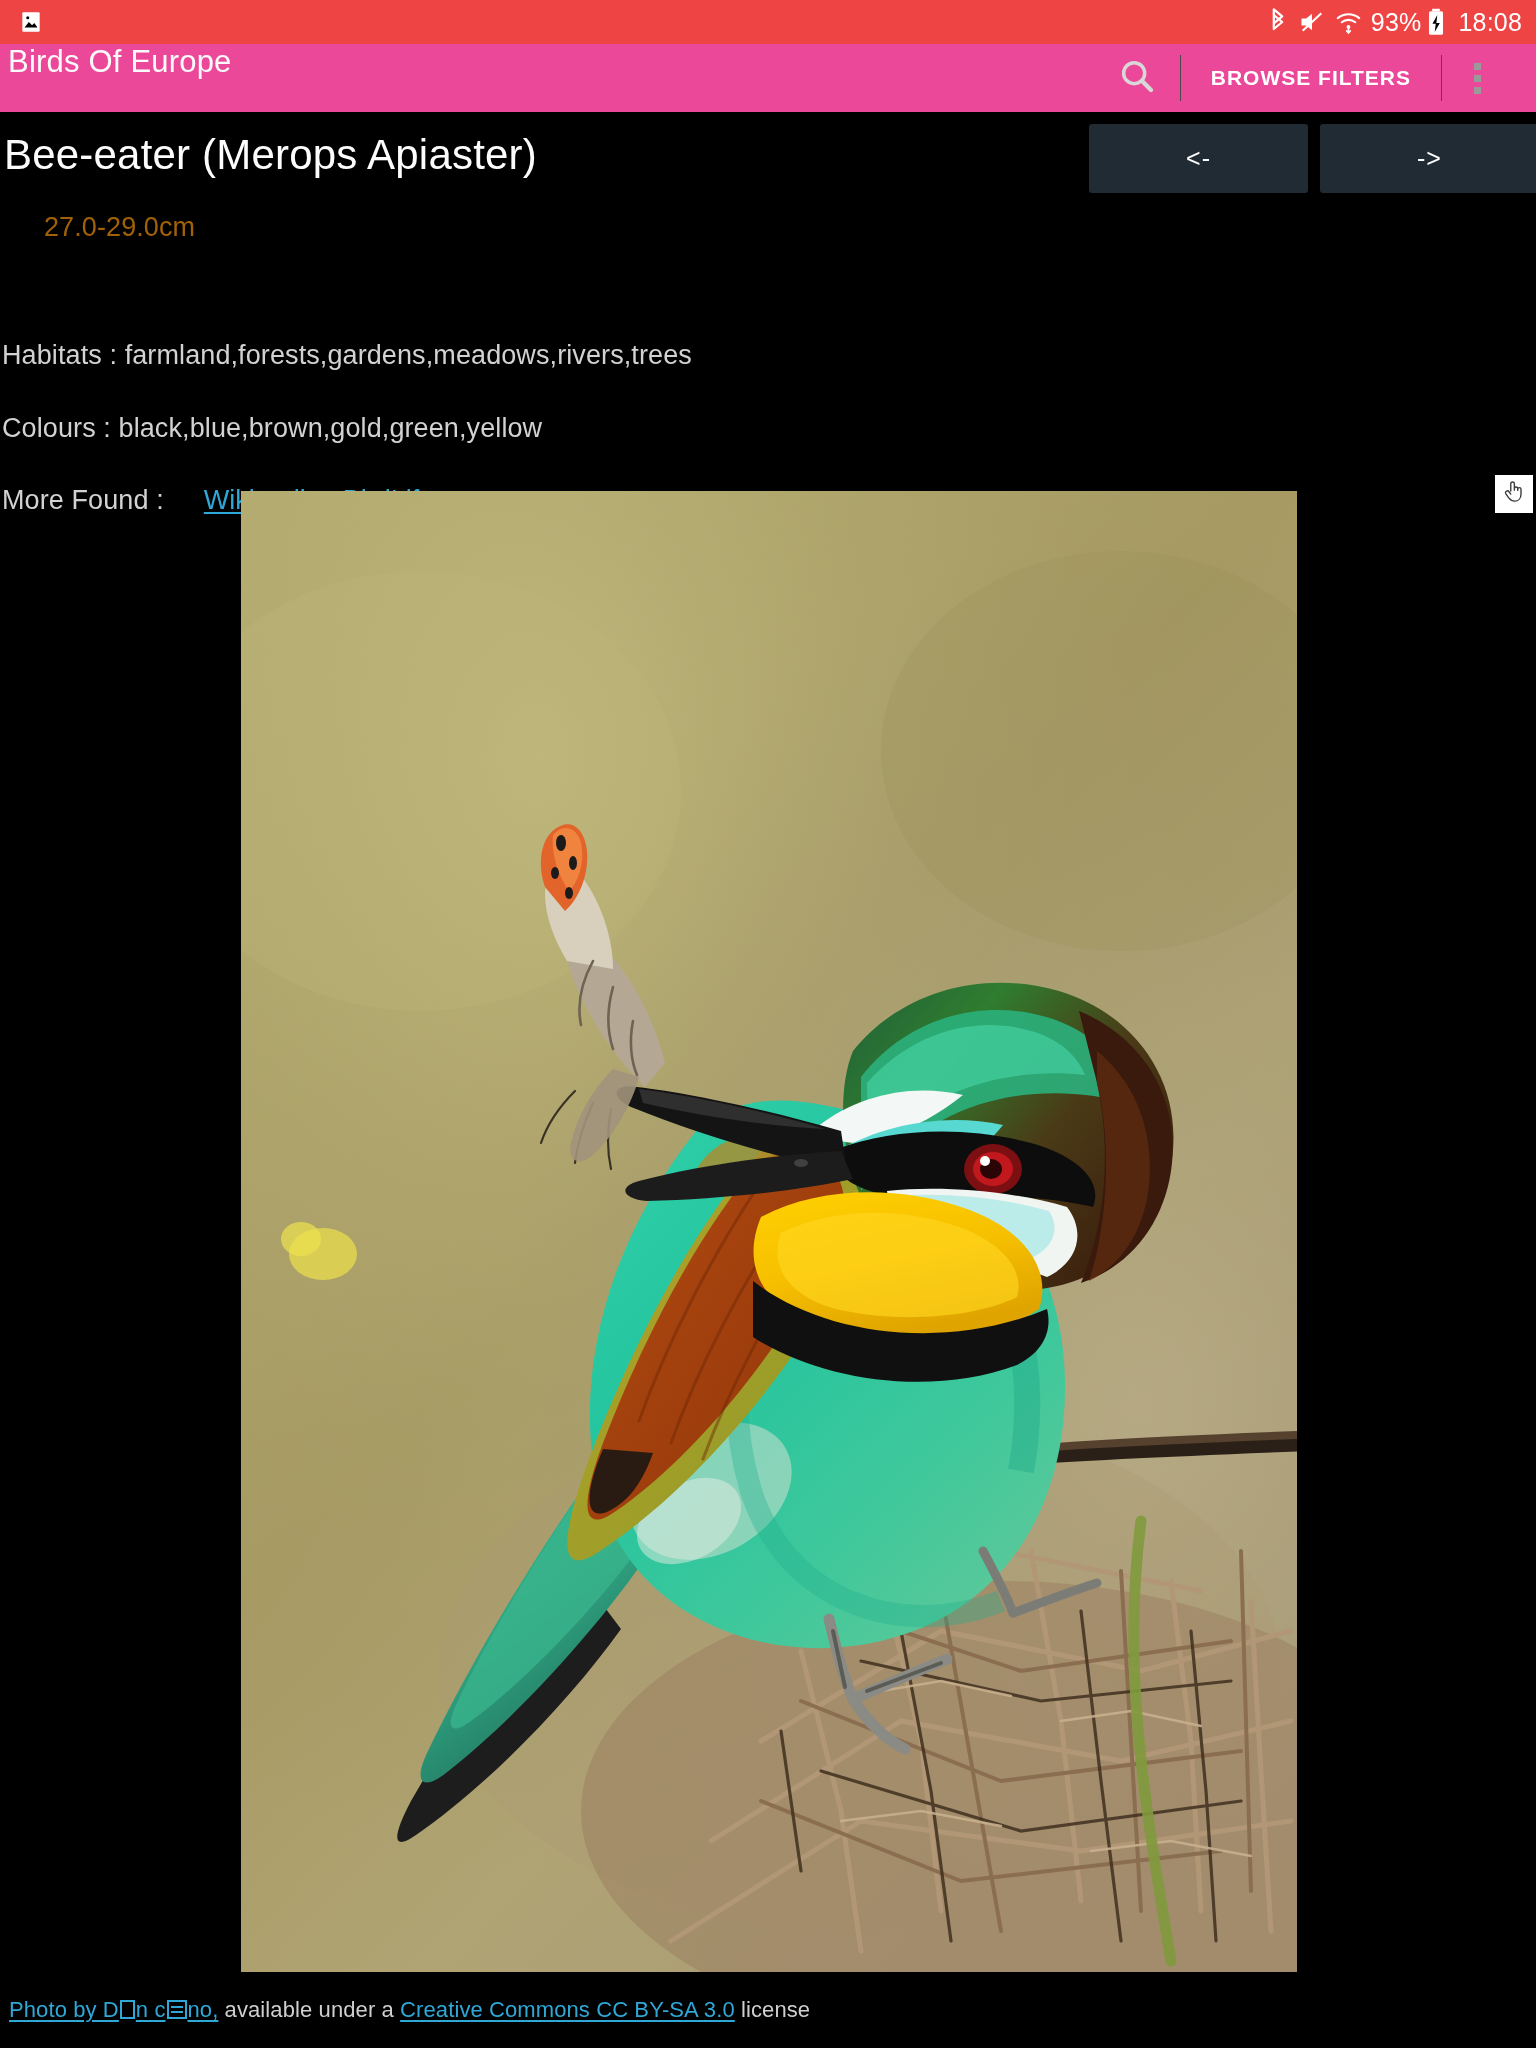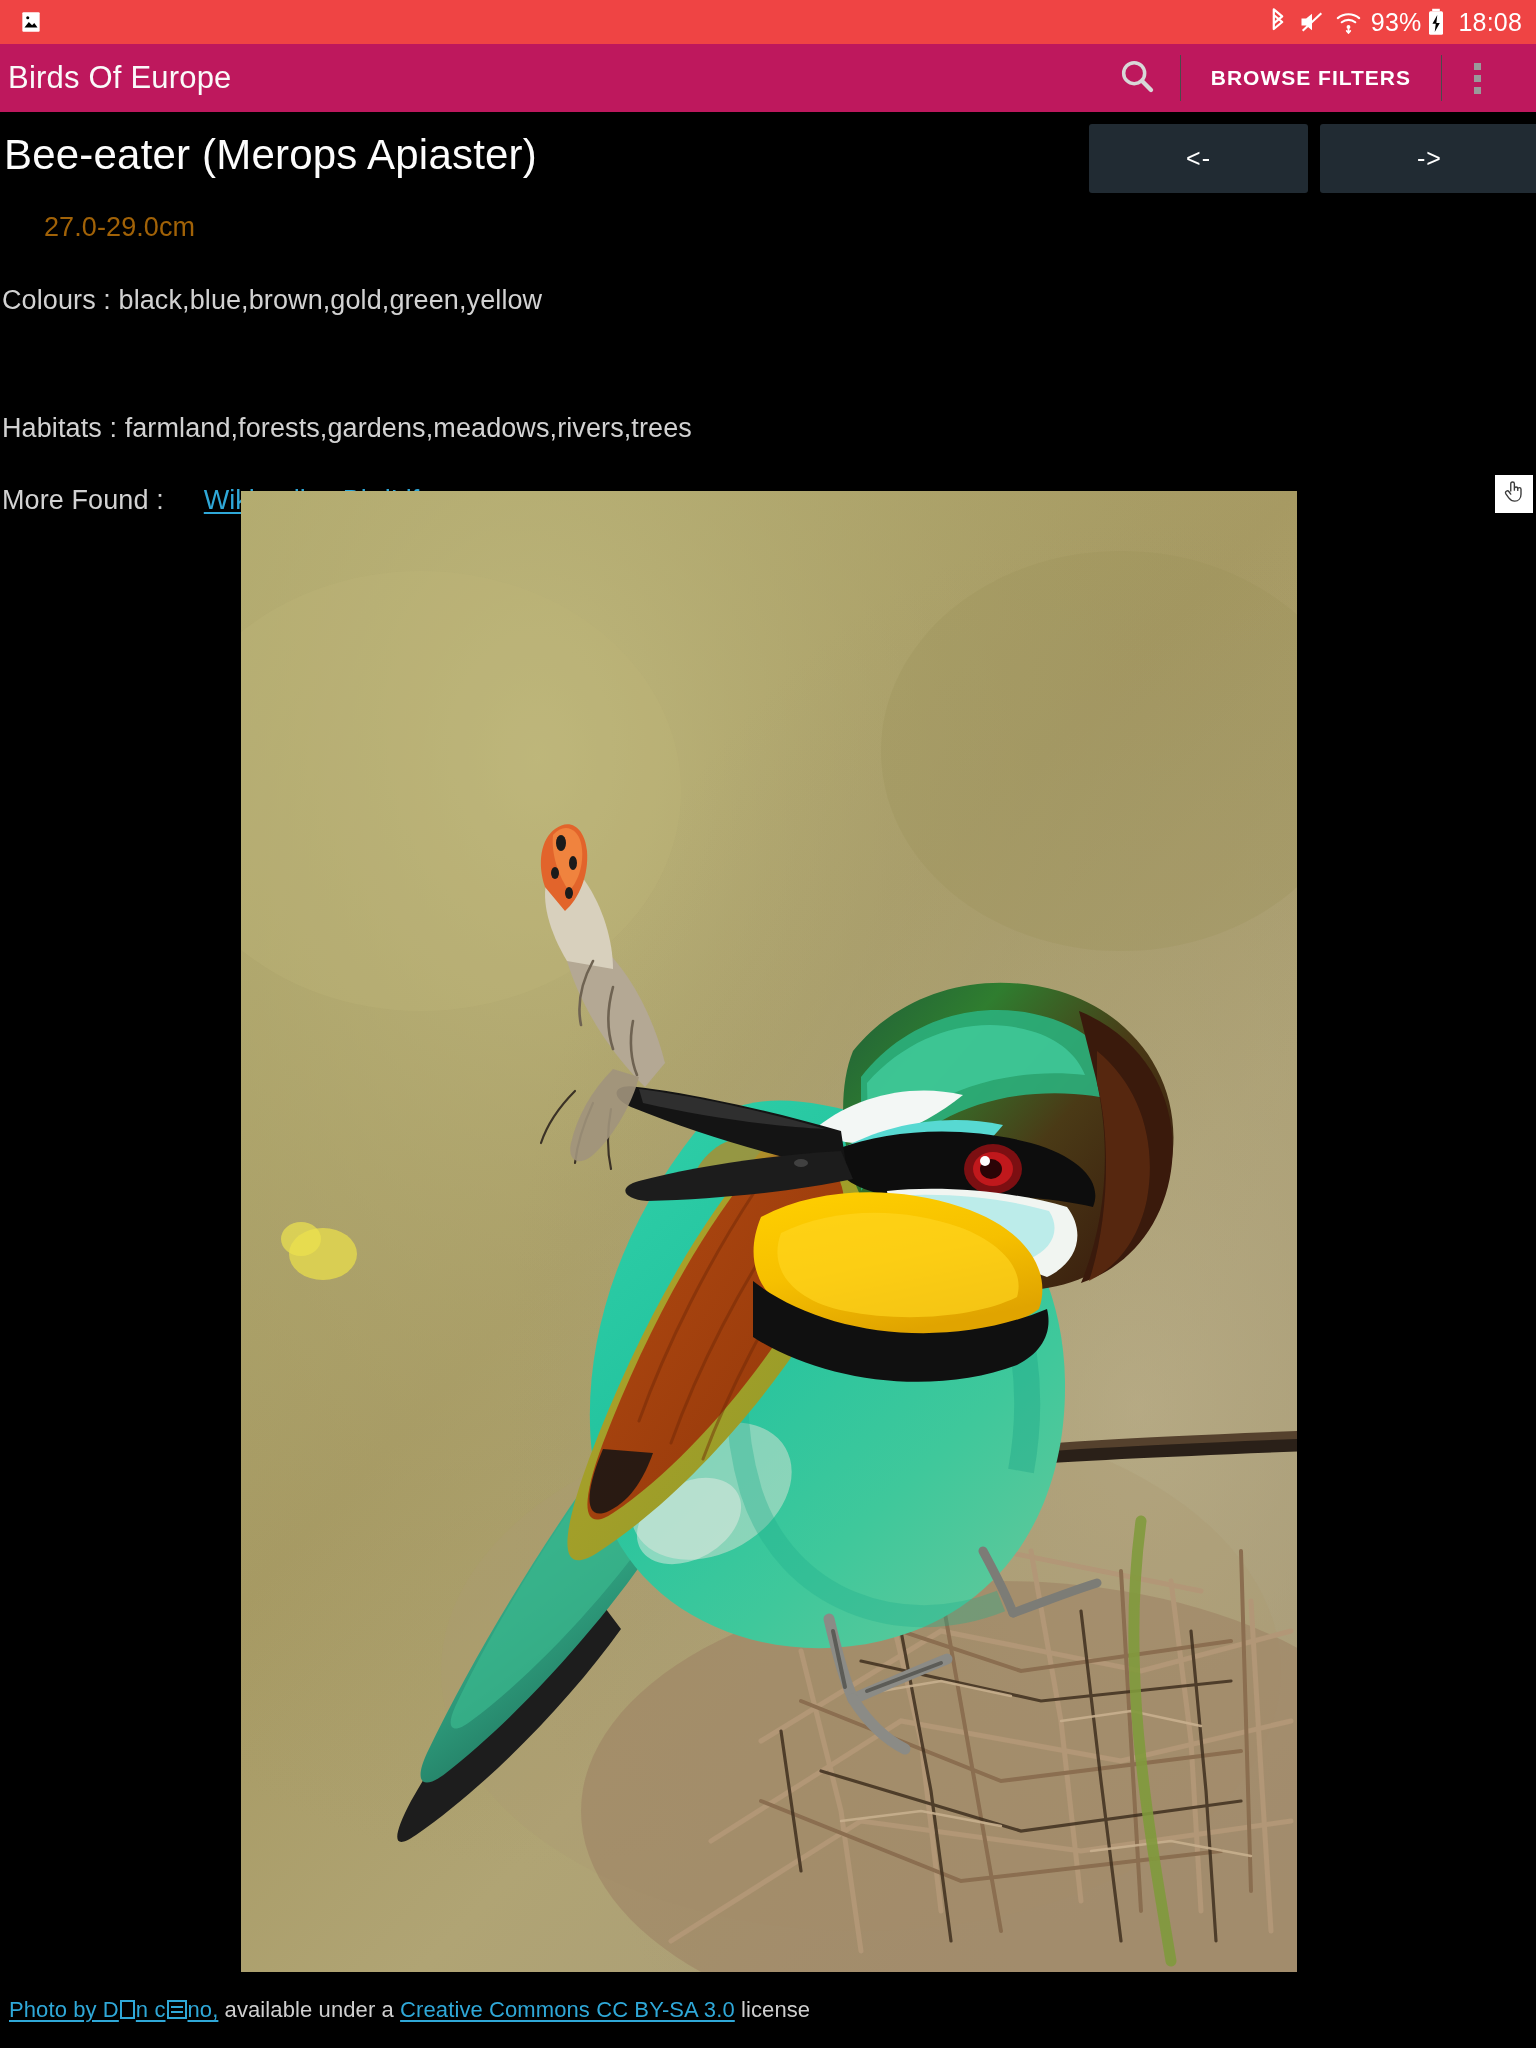--- a/index.html
+++ b/index.html
@@ -38,23 +38,23 @@
     letter-spacing: 0.2px;
   }
   .status-icon { display: inline-flex; align-items: center; justify-content: center; }
   .battery-pct { font-size: 25px; margin-right: -3px; }
   .clock { font-size: 25px; margin-left: 4px; }
 
   
   .app-bar {
     height: 68px;
     display: flex;
-    align-items: center;
+    align-items: flex-start;
     padding: 0 24px 0 6px;
-    background: #be185d;
+    background: #ec4899;
   }
   .app-title {
     font-size: 31px;
     color: #fafafa;
     font-weight: normal;
     letter-spacing: 0.2px;
     padding-left: 2px;
   }
   .app-bar-actions {
     margin-left: auto;
@@ -320,22 +320,22 @@
     <div class="nav-buttons">
       <button class="nav-btn">&lt;-</button>
       <button class="nav-btn">-&gt;</button>
     </div>
   </div>
 
   <div class="info-line">
     <span class="info-size">27.0-29.0cm</span>
   </div>
 
+  <div class="detail-line habitats-line">Habitats : farmland,forests,gardens,meadows,rivers,trees</div>
   <div class="detail-line colours-line">Colours : black,blue,brown,gold,green,yellow</div>
-  <div class="detail-line habitats-line">Habitats : farmland,forests,gardens,meadows,rivers,trees</div>
 
   <div class="more-info-row">
     <span class="more-info-label">More Found  :</span>
     <a class="link link-wikipedia">Wikipedia</a>
     <a class="link link-birdlife">BirdLife</a>
     <div class="hand-cursor-box">
       <span>
         <svg width="30" height="30" viewBox="0 0 24 24">
           <path d="M9.4 11.2V5.4a1.45 1.45 0 0 1 2.9 0v5.1m0-1.2a1.35 1.35 0 0 1 2.7 0v1.4m0-0.9a1.3 1.3 0 0 1 2.6 0v3.9c0 3.2-2 5.6-5 5.6-2.4 0-3.6-1-4.8-2.6l-2.3-3.2c-.6-.9-.3-1.8.5-2.2.7-.4 1.5-.2 2 .5l1.4 1.9" fill="#ffffff" stroke="#3a3a3a" stroke-width="1.1" stroke-linejoin="round" stroke-linecap="round"></path>
         </svg>

